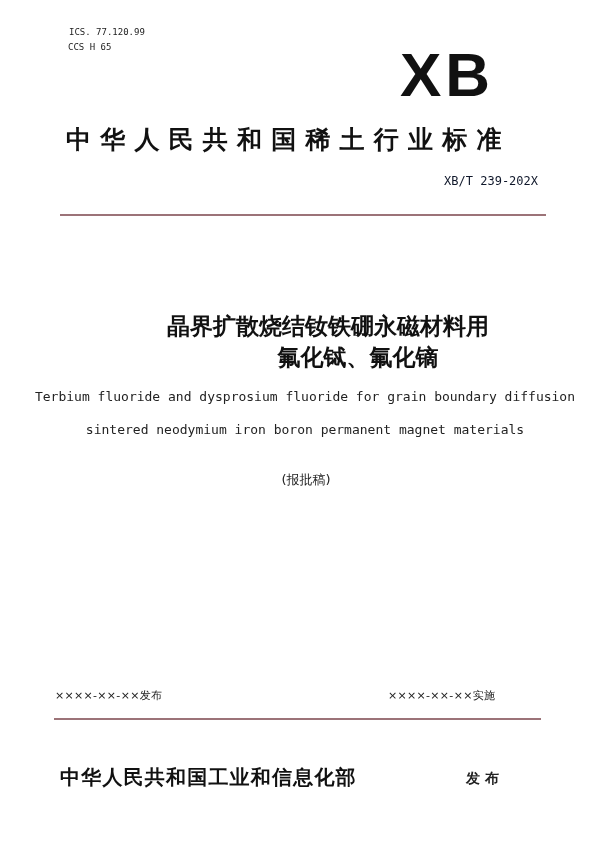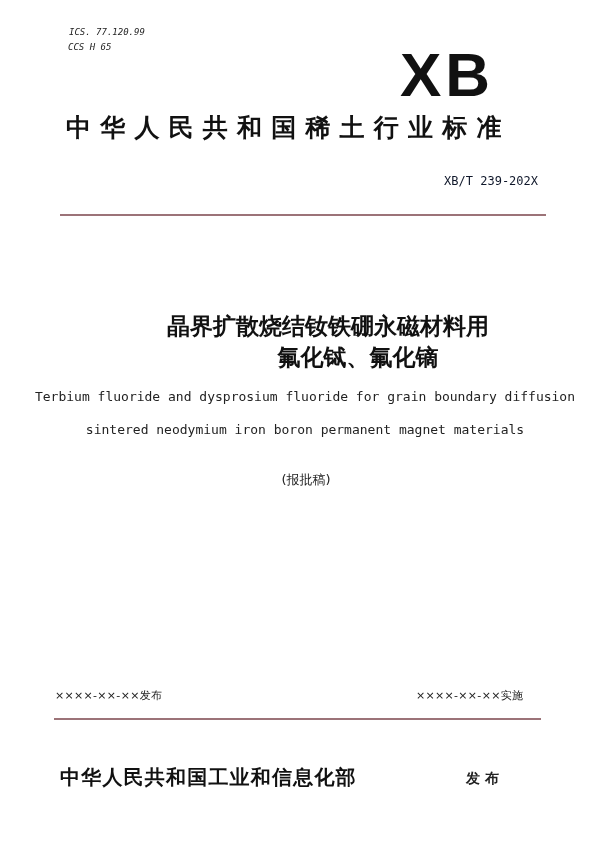--- a/index.html
+++ b/index.html
@@ -1,20 +1,20 @@
 <!DOCTYPE html>
 <html><head>
 <meta charset="utf-8">
 <style>
   html, body { margin: 0; padding: 0; background: #ffffff; }
   body { width: 600px; height: 849px; position: relative; overflow: hidden; color: #111; }
   .abs { position: absolute; }
-  .code { font-family: "DejaVu Sans Mono", "Liberation Mono", monospace; font-size: 9px; color: #222; font-style: italic; }
+  .code { font-family: "DejaVu Sans Mono", "Liberation Mono", monospace; font-size: 9px; color: #222; }
   .xb { left: 400px; top: 44px; font-family: "Liberation Sans", sans-serif; font-weight: bold; font-size: 62px; letter-spacing: 4px; line-height: 62px; color: #111; }
-  .std-title { left: 66px; top: 112px; font-family: "DejaVu Sans", sans-serif; font-weight: bold; font-size: 25px; letter-spacing: 9.2px; line-height: 32px; white-space: nowrap; color: #111; }
+  .std-title { left: 66px; top: 124px; font-family: "DejaVu Sans", sans-serif; font-weight: bold; font-size: 25px; letter-spacing: 9.2px; line-height: 32px; white-space: nowrap; color: #111; }
   .std-no { right: 62px; top: 174px; font-family: "DejaVu Sans Mono", "Liberation Mono", monospace; font-size: 12px; color: #0f172a; }
   .rule { background: #9c7378; height: 2px; }
   .title-cn { left: 0; width: 600px; text-align: center; font-family: "DejaVu Sans", sans-serif; font-weight: bold; font-size: 23px; line-height: 30px; color: #111; margin-left: 28px; }
   .title-en { left: 0; width: 610px; text-align: center; font-family: "DejaVu Sans Mono", "Liberation Mono", monospace; font-size: 13px; color: #222; white-space: nowrap; }
   .draft { left: 0; width: 612px; text-align: center; font-family: "DejaVu Sans", sans-serif; font-size: 13px; color: #222; }
   .date { font-family: "DejaVu Sans", sans-serif; font-size: 11px; color: #222; white-space: nowrap; letter-spacing: 0.3px; }
   .issuer { left: 60px; top: 764px; font-family: "DejaVu Sans", sans-serif; font-weight: bold; font-size: 20px; letter-spacing: 1.2px; color: #111; white-space: nowrap; }
   .issue-word { left: 466px; top: 770px; font-family: "DejaVu Sans", sans-serif; font-size: 14px; letter-spacing: 5px; color: #222; white-space: nowrap; font-weight: bold; }
 </style>
 </head>
@@ -33,18 +33,18 @@
 
 <div class="abs title-cn" style="top:311px;">晶界扩散烧结钕铁硼永磁材料用</div>
 <div class="abs title-cn" style="top:342px;padding-left:30px;">氟化铽、氟化镝</div>
 
 <div class="abs title-en" style="top:389px;">Terbium fluoride and dysprosium fluoride for grain boundary diffusion</div>
 <div class="abs title-en" style="top:422px;">sintered neodymium iron boron permanent magnet materials</div>
 
 <div class="abs draft" style="top:471px;">(报批稿)</div>
 
 <div class="abs date" style="left:55px; top:688px;">××××-××-××发布</div>
-<div class="abs date" style="left:388px; top:688px;margin-left:28px;">××××-××-××实施</div>
+<div class="abs date" style="left:388px; top:688px;">××××-××-××实施</div>
 
 <div class="abs rule" style="left:54px; top:718px; width:487px;"></div>
 
 <div class="abs issuer">中华人民共和国工业和信息化部</div>
 <div class="abs issue-word">发布</div>
 
 </body></html>

